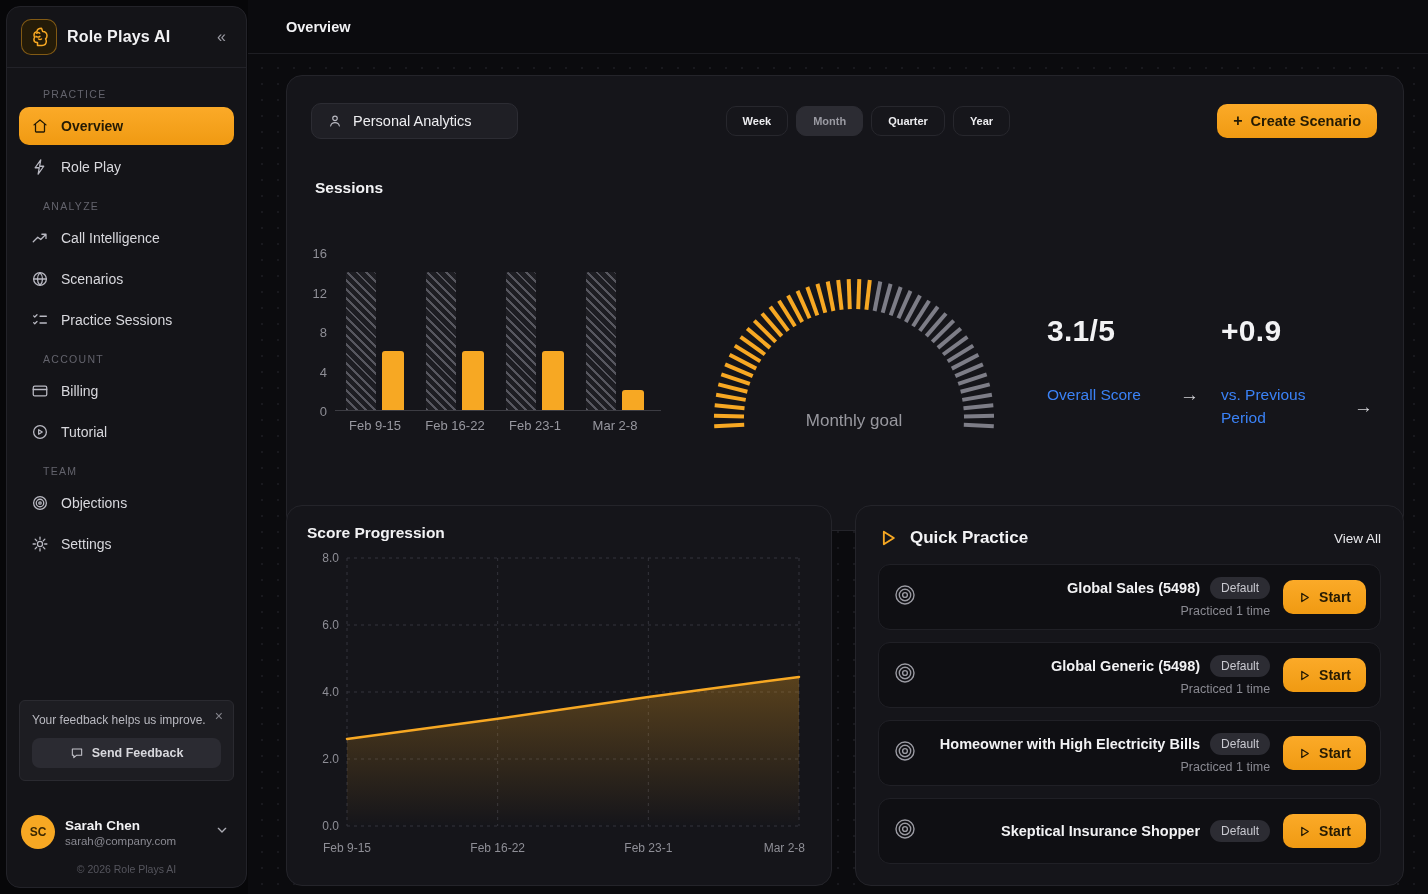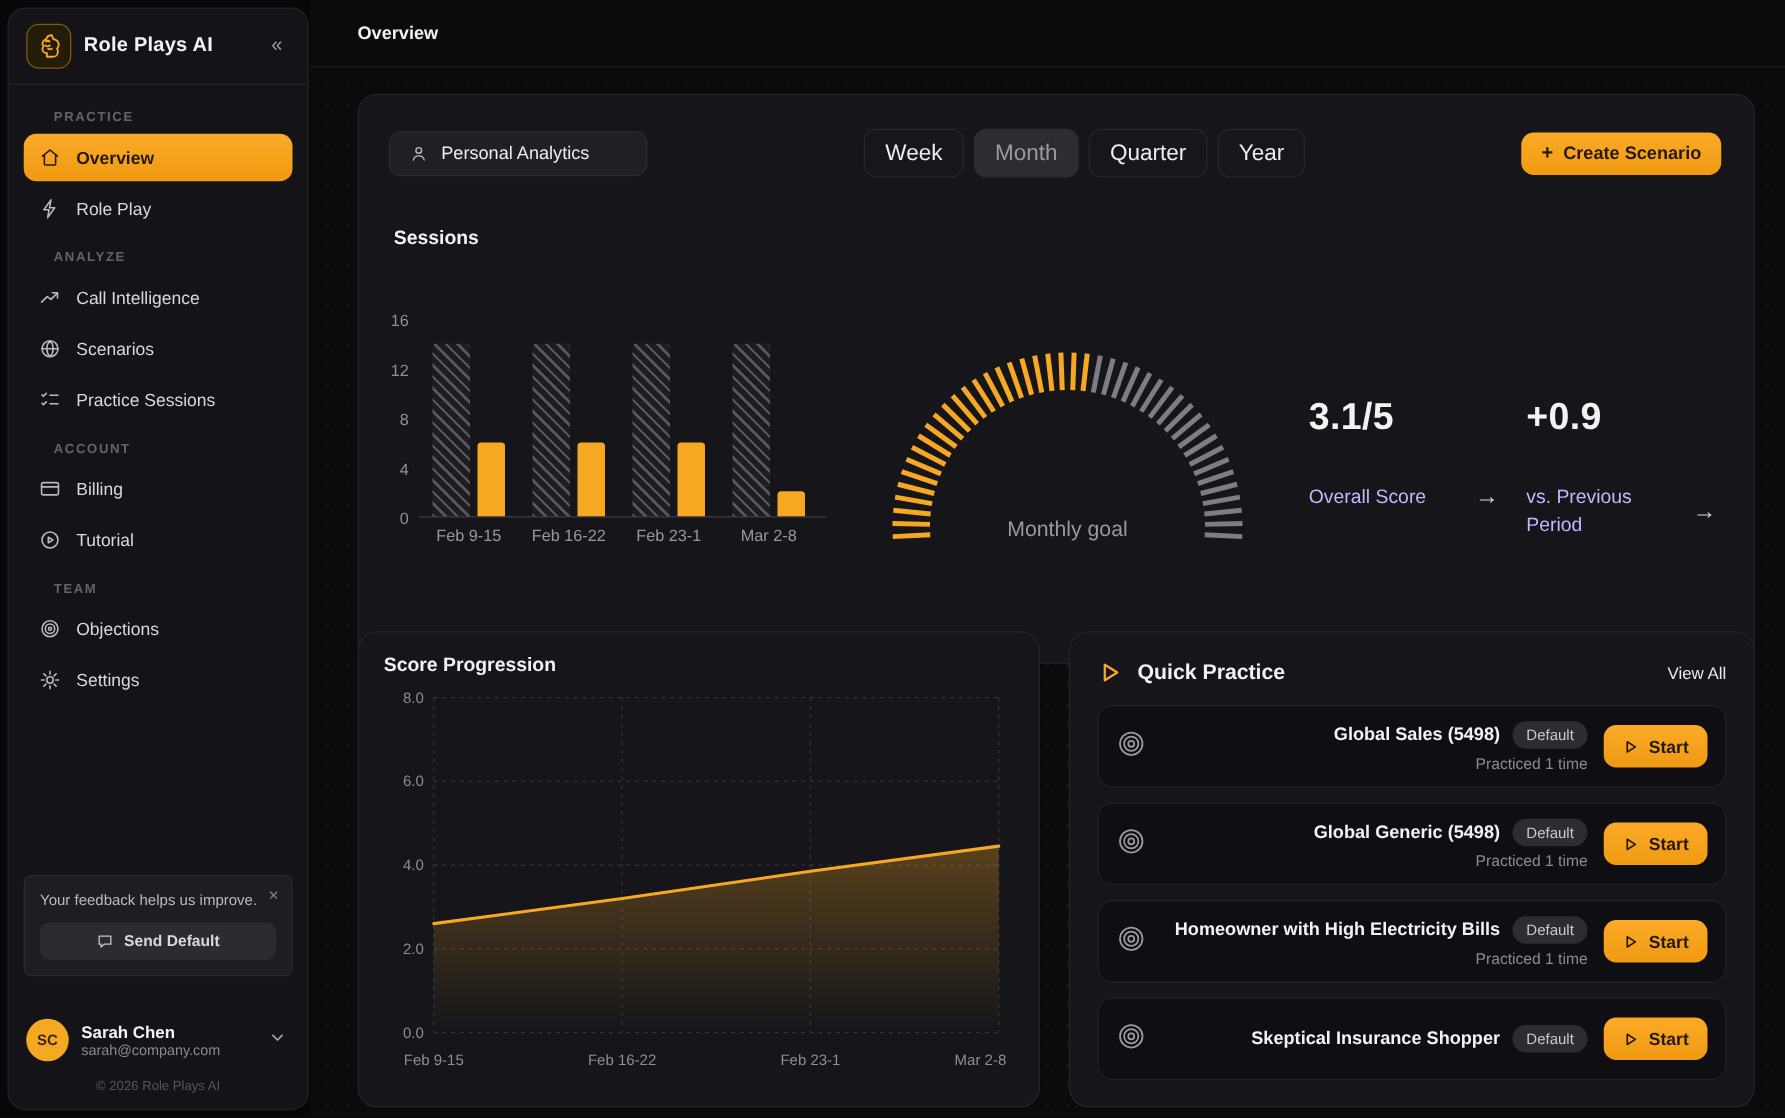--- a/index.html
+++ b/index.html
@@ -18,21 +18,21 @@
     background:#141418; border:1px solid #232329; border-radius:14px;
     display:flex; flex-direction:column; overflow:hidden;
   }
   .logo-row { display:flex; align-items:center; gap:10px; padding:12px 14px; border-bottom:1px solid #222228; }
   .logo-box { width:36px; height:36px; border-radius:10px; background:#241b08; border:1px solid rgba(247,168,35,.45);
     display:flex; align-items:center; justify-content:center; }
   .logo-box svg { width:24px; height:24px; stroke:var(--accent); fill:none; stroke-width:1.5; stroke-linecap:round; stroke-linejoin:round;}
   .app-name { font-size:16px; font-weight:bold; letter-spacing:.2px; flex:1; }
   .collapse-btn { color:#9a9aa2; font-size:16px; cursor:pointer; padding:2px 6px; }
   .nav { padding:6px 12px 0 12px; }
-  .nav-section-label { font-size:10.5px; font-weight:bold; letter-spacing:1.3px; color:#63636c; margin:14px 12px 7px 12px;padding-left:12px; }
+  .nav-section-label { font-size:10.5px; font-weight:normal; letter-spacing:1.3px; color:#63636c; margin:14px 12px 7px 12px;padding-left:12px; }
   .nav-item { display:flex; align-items:center; gap:12px; height:38px; padding:0 12px; border-radius:10px;
     color:#d8d8dd; font-size:14px; cursor:pointer; margin-bottom:3px; }
   .nav-item .nav-icon { width:18px; height:18px; display:flex; }
   .nav-item svg { width:18px; height:18px; stroke:#b9b9c2; fill:none; stroke-width:1.7; stroke-linecap:round; stroke-linejoin:round; }
   .nav-item.active { background:linear-gradient(180deg,#fbaa28,#f09a12); color:#241a04; font-weight:bold; }
   .nav-item.active svg { stroke:#241a04; }
   .sidebar-spacer { flex:1; }
   .feedback-card { margin:26px 12px; background:#1d1d22; border:1px solid #2a2a30; border-radius:6px; padding:12px; position:relative; }
   .feedback-msg { font-size:12px; color:#b9b9c0; padding-right:14px; }
   .feedback-close { position:absolute; top:8px; right:10px; color:#85858d; font-size:14px; cursor:pointer; line-height:1; }
@@ -59,21 +59,21 @@
 
   
   .analytics-card { left:38px; top:21px; width:1118px; height:456px; }
   .an-header { display:flex; align-items:center; justify-content:space-between; padding:27px 26px 0 24px; }
   .selector { display:flex; align-items:center; gap:10px; background:#1f1f25; border:1px solid #2c2c33;
     border-radius:10px; padding:9px 46px 9px 15px; cursor:pointer; }
   .selector svg { width:16px; height:16px; stroke:#b9b9c2; fill:none; stroke-width:1.7; stroke-linecap:round; }
   .selector-label { font-size:14.5px; color:#ededf0; font-weight:500; }
   .segs { display:flex; gap:8px; }
   .seg-btn { background:#16161b; border:1px solid #27272d; border-radius:10px; padding:8px 16px;
-    color:#ededf0; font-size:18px; font-weight:normal; font-family:inherit; cursor:pointer; }
+    color:#ededf0; font-size:11px; font-weight:bold; font-family:inherit; cursor:pointer; }
   .seg-btn.selected { background:#2c2c33; border-color:#2c2c33; color:#9a9aa2; }
   .create-btn { background:linear-gradient(180deg,#fbaa28,#f09a12); border:none; border-radius:10px; padding:9px 16px;
     color:#241a04; font-size:14.5px; font-weight:bold; font-family:inherit; display:flex; align-items:center; gap:8px; cursor:pointer; }
   .create-plus { font-size:16px; font-weight:bold; line-height:1; }
   .an-body { display:flex; align-items:flex-end; padding:0 30px 42px 22px; height:336px; }
   .sessions-block { width:352px; }
   .chart-title { font-size:15.5px; font-weight:bold; color:#f2f2f4; margin:0 0 0 6px; }
   .sessions-chart { display:flex; margin-top:56px; }
   .bars-yaxis { position:relative; width:26px; height:158px; }
   .bars-yaxis span { position:absolute; right:8px; font-size:13px; color:#8e8e96; }
@@ -87,21 +87,21 @@
   .bars-xlabels span { width:80px; text-align:center; font-size:13px; color:#97979f; }
   .gauge-block { flex:1; display:flex; justify-content:center; }
   .gauge-wrap { position:relative; width:310px; height:172px; }
   .gauge-center { position:absolute; left:0; right:0; bottom:2px; text-align:center; }
   .gauge-value { font-size:30px; font-weight:bold; }
   .gauge-sublabel { font-size:17px; color:#98989f; margin-top:6px; }
   .stats-block { width:326px; display:flex; gap:22px; padding-bottom:4px;justify-content:space-between; }
   .stat { width:152px; }
   .stat-value { font-size:30px; font-weight:bold; letter-spacing:.3px; }
   .stat-foot { display:flex; align-items:center; justify-content:space-between; margin-top:36px; }
-  .stat-label { font-size:15.5px; color:#c4b5fd; line-height:1.45; width:106px; }
+  .stat-label { font-size:15.5px; color:#3b82f6; line-height:1.45; width:106px; }
   .stat-arrow { color:#d2d2d7; font-size:19px; cursor:pointer; }
 
   
   .score-card { left:38px; top:451px; width:546px; height:381px; padding:18px 20px; }
   .score-card .chart-title { margin:0; }
   .progression-svg { margin-top:4px; }
 
   
   .quick-card { left:607px; top:451px; width:549px; height:381px; padding:16px 22px; }
   .qp-header { display:flex; align-items:center; gap:12px; padding:6px 0 2px 0; }
@@ -228,21 +228,21 @@
 
   <div class="sidebar-spacer"></div>
 
   <div class="feedback-card">
     <div class="feedback-msg">Your feedback helps us improve.</div>
     <div class="feedback-close">×</div>
     <button class="feedback-btn">
       <svg viewBox="0 0 24 24">
           <path d="M4 5h16v11h-9l-4.5 4v-4H4z"></path>
         </svg>
-      <span>Send Default</span>
+      <span>Send Feedback</span>
     </button>
   </div>
 
   <div class="user-row">
     <div class="avatar">SC</div>
     <div class="user-meta">
       <div class="user-name">Sarah Chen</div>
       <div class="user-email">sarah@company.com</div>
     </div>
     <span class="user-chevron"><svg viewBox="0 0 24 24">

